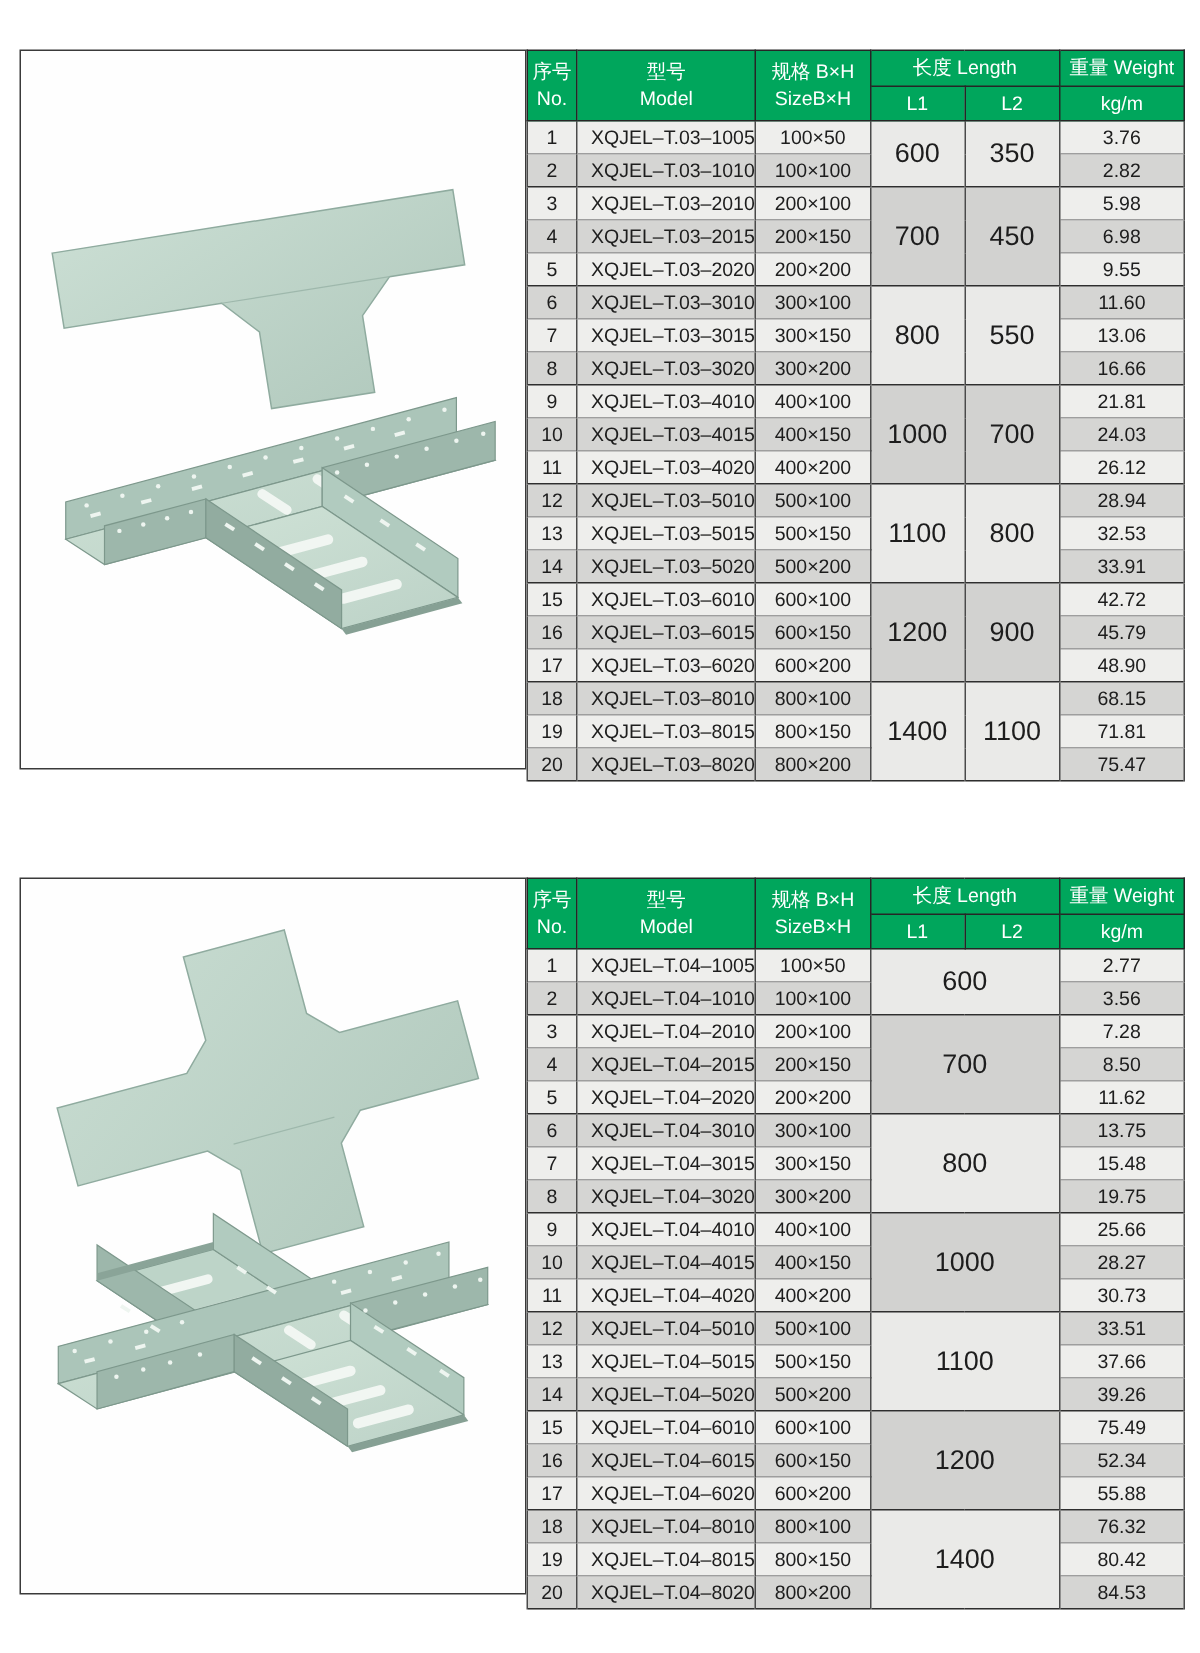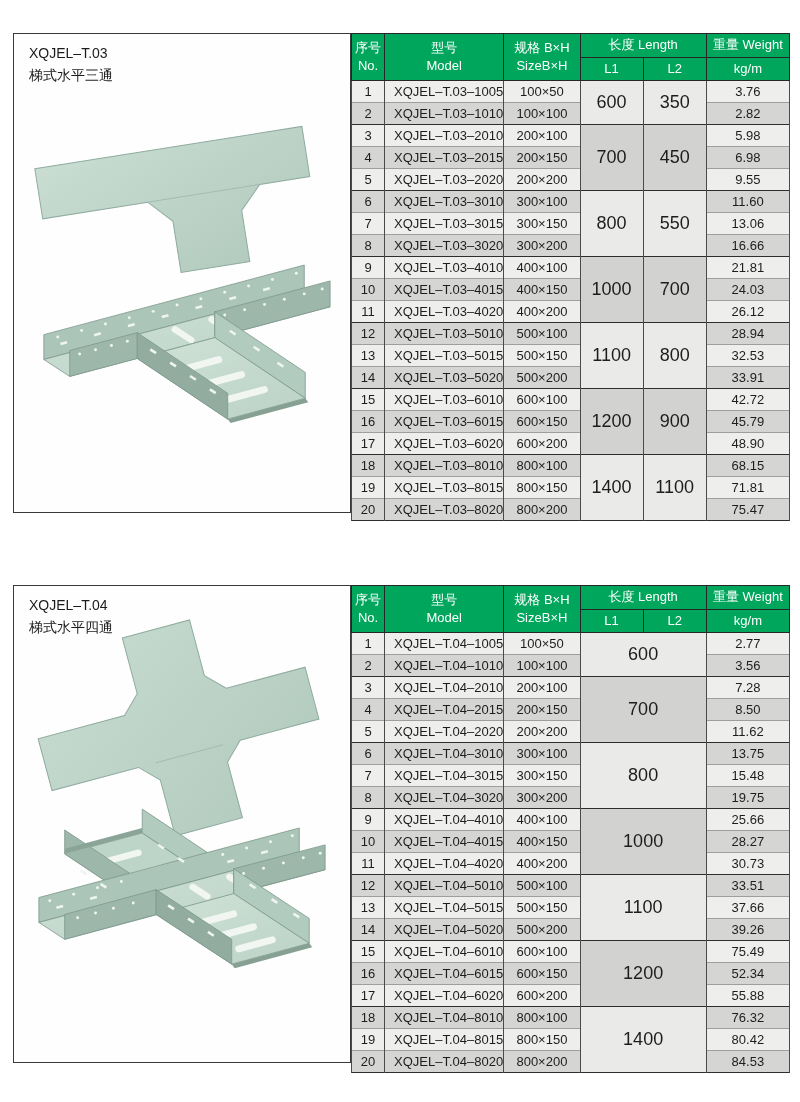--- a/index.html
+++ b/index.html
@@ -43,24 +43,20 @@
   td.c-dark{background:var(--rowdark,#d5d5d3);}
   td.len{font-size:18px;}
   td.g-light{background:var(--grplight,#eaeae8);}
   td.g-dark{background:var(--grpdark,#d2d2d0);margin-top:40px;}
 </style>
 </head>
 <body>
 
 <div class="section" id="sec-t03">
   <div class="photo-box">
-    <div class="sec-title">
-      <div>XQJEL–T.03</div>
-      <div>梯式水平三通</div>
-    </div>
     <svg class="illus" viewBox="0 0 338 478">
       <defs>
         <linearGradient id="covG1" x1="0" y1="0" x2="1" y2="1">
           <stop offset="0" stop-color="#c9ddd2"></stop>
             <stop offset="1" stop-color="#b0c8bc"></stop>
         </linearGradient>
         <linearGradient id="floG1" x1="0" y1="0" x2="1" y2="1">
           <stop offset="0" stop-color="#cfe2d6"></stop>
             <stop offset="1" stop-color="#bcd2c7"></stop>
         </linearGradient>
@@ -309,24 +305,20 @@
           <td class="c-dark model">XQJEL–T.03–8020</td>
           <td class="c-dark">800×200</td>
           <td class="c-dark">75.47</td>
         </tr>
       </tbody>
     </table>
 </div>
 
 <div class="section" id="sec-t04">
   <div class="photo-box">
-    <div class="sec-title">
-      <div>XQJEL–T.04</div>
-      <div>梯式水平四通</div>
-    </div>
     <svg class="illus" viewBox="0 0 338 478">
       <defs>
         <linearGradient id="covG2" x1="0" y1="0" x2="1" y2="1">
           <stop offset="0" stop-color="#c9ddd2"></stop>
             <stop offset="1" stop-color="#b0c8bc"></stop>
         </linearGradient>
         <linearGradient id="floG2" x1="0" y1="0" x2="1" y2="1">
           <stop offset="0" stop-color="#cfe2d6"></stop>
             <stop offset="1" stop-color="#bcd2c7"></stop>
         </linearGradient>

